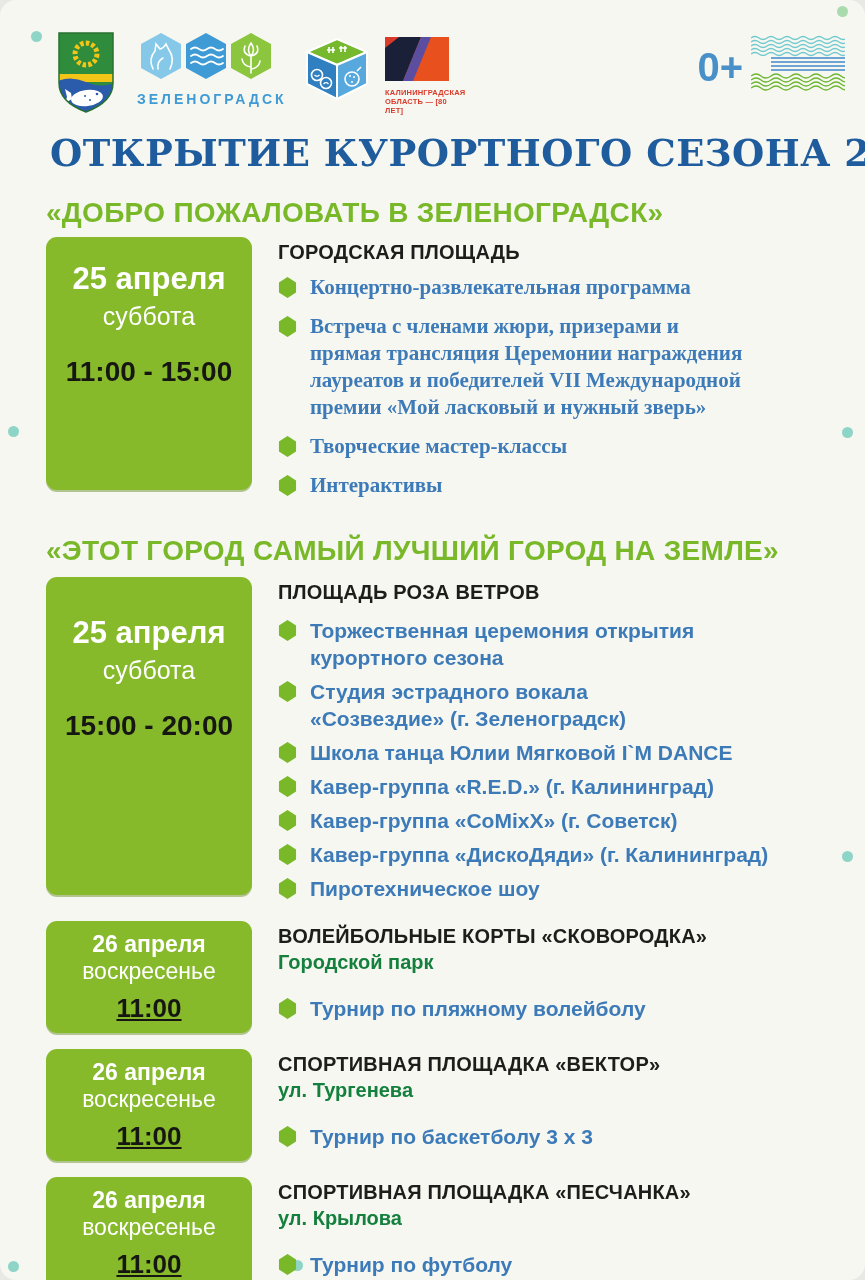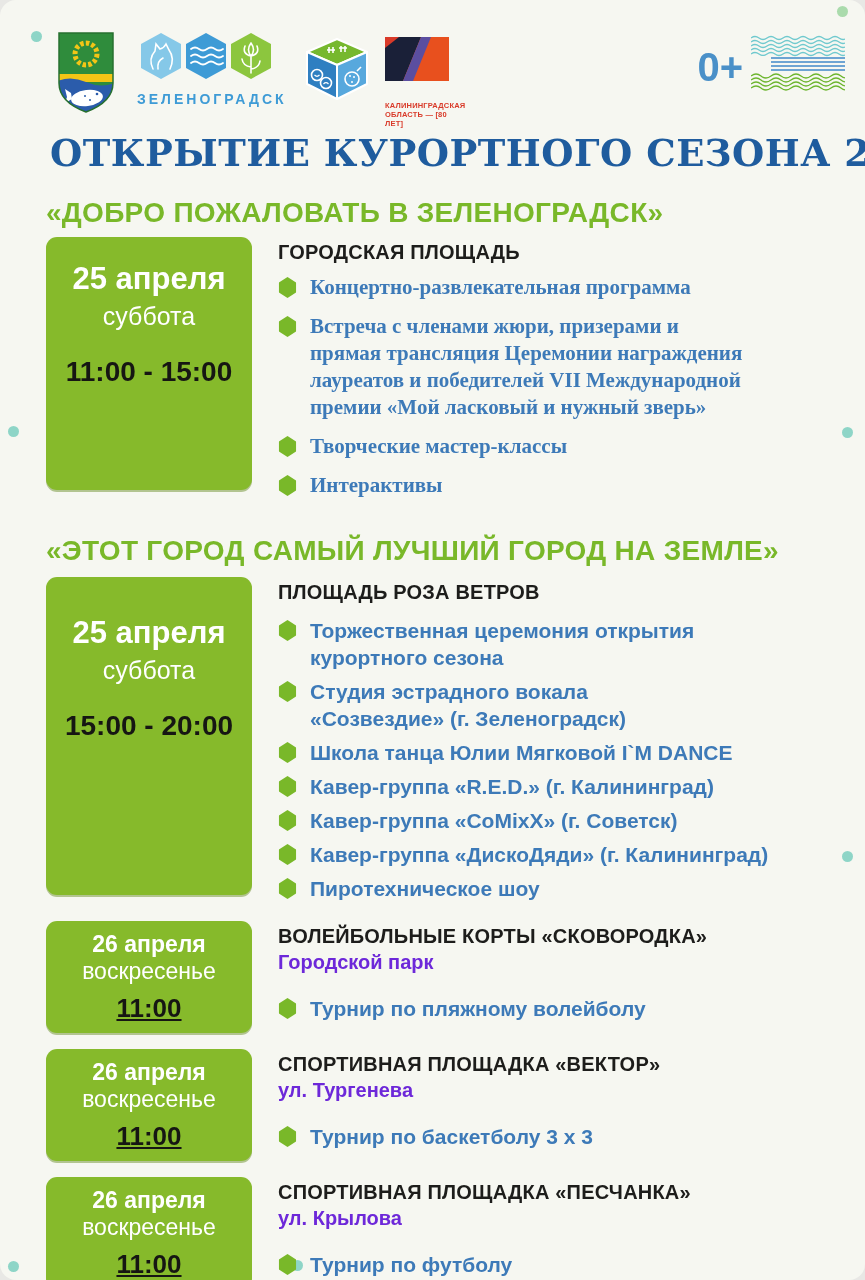--- a/index.html
+++ b/index.html
@@ -16,21 +16,21 @@
   
   .dot{position:absolute;width:11px;height:11px;border-radius:50%;background:#7bcfc0;opacity:.85;}
   
   .header{display:flex;align-items:flex-start;margin:0 -10px 0 0;padding-top:31px;height:86px;}
   .logo{flex:none;}
   .coat{margin-left:9px;}
   .zel{margin-left:20px;text-align:center;width:138px;}
   .zel-text{margin-top:2px;font-size:14px;font-weight:bold;letter-spacing:3px;color:#3e9bd6;}
   .cube{margin-left:24px;margin-top:6px;}
   .region{margin-left:10px;margin-top:6px;width:66px;text-align:left;}
-  .region-text{margin-top:16px;font-size:7.5px;line-height:9px;font-weight:bold;color:#d93a29;letter-spacing:.2px;white-space:pre-line;}
+  .region-text{margin-top:3px;font-size:7.5px;line-height:9px;font-weight:bold;color:#d93a29;letter-spacing:.2px;white-space:pre-line;}
   .age{margin-left:auto;margin-top:16px;font-size:40px;font-weight:bold;color:#4a90c8;line-height:1;}
   .waves{margin-left:8px;margin-top:4px;}
   
   .title{
     margin:14px 0 0 4px;
     font-family:"DejaVu Serif", serif;
     font-weight:bold;
     font-size:37px;
     letter-spacing:.5px;
     color:#1f5c9e;
@@ -67,21 +67,21 @@
   .datebox.small{height:112px;padding-top:10px;box-sizing:border-box;}
   .d-date{font-size:31px;font-weight:bold;line-height:1.15;}
   .d-week{font-size:25px;margin-top:6px;line-height:1.1;}
   .d-time{font-size:28px;font-weight:bold;color:#161613;margin-top:26px;}
   .small .d-date{font-size:23px;}
   .small .d-week{font-size:23px;margin-top:2px;}
   .small .d-time{font-size:26px;margin-top:8px;text-decoration:underline;}
   
   .content{flex:1;min-width:0;padding-top:2px;}
   .venue{font-size:20px;font-weight:bold;color:#1d1d1b;letter-spacing:.2px;line-height:26px;}
-  .venue-detail{font-size:20px;font-weight:bold;color:#6d28d9;line-height:26px;}
+  .venue-detail{font-size:20px;font-weight:bold;color:#15803d;line-height:26px;}
   ul.items{list-style:none;margin:9px 0 0 0;padding:0;}
   .r2 ul.items{margin-top:12px;}
   .small-row ul.items{margin-top:20px;}
   ul.items li{display:flex;align-items:flex-start;gap:13px;}
   .r1 ul.items li{margin-bottom:12px;}
   .r2 ul.items li{margin-bottom:7px;}
   .hex{
     flex:none;width:19px;height:21px;margin-top:3px;
     background:#79b829;
     clip-path:polygon(50% 0,95% 26%,95% 74%,50% 100%,5% 74%,5% 26%);

